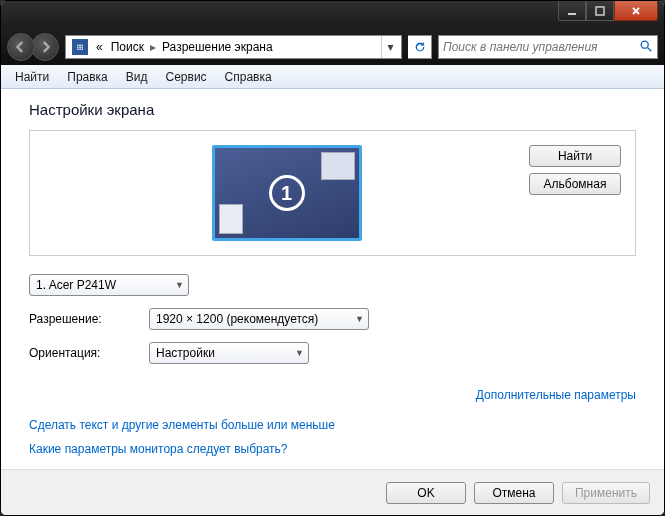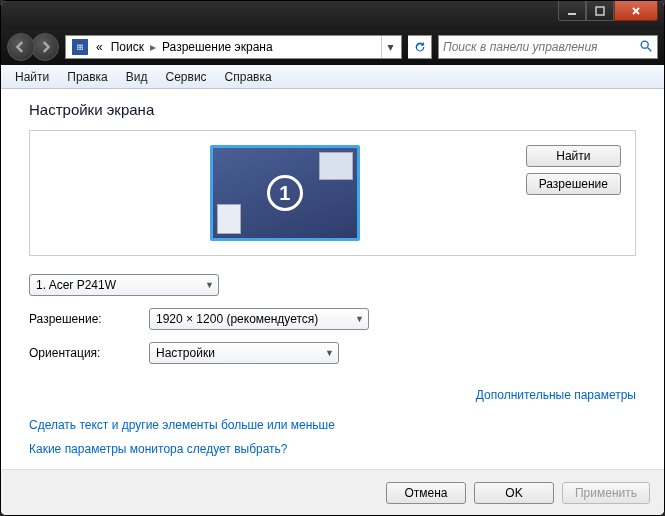--- a/index.html
+++ b/index.html
@@ -42,21 +42,21 @@
 .monitor{width:150px;height:96px;background:linear-gradient(160deg,#4a5f96,#2e3d6b);border:3px solid #42a7e8;position:relative;border-radius:2px}
 .monitor .num{position:absolute;left:50%;top:50%;transform:translate(-50%,-50%);width:36px;height:36px;border:3px solid #fff;border-radius:50%;display:flex;align-items:center;justify-content:center;color:#fff;font-size:20px;font-weight:bold}
 .monitor .win1{position:absolute;right:4px;top:4px;width:34px;height:28px;background:#d9e0ee;border:1px solid #aab}
 .monitor .win2{position:absolute;left:4px;bottom:4px;width:24px;height:30px;background:#e8ecf4;border:1px solid #aab}
 .panel-btns{display:flex;flex-direction:column;gap:6px}
 .btn{min-width:92px;height:22px;background:linear-gradient(#f8f8f8,#e5e5e5);border:1px solid #8a8a8a;border-radius:3px;padding:0 12px;font-size:12px;cursor:default}
 .btn:disabled{color:#999;border-color:#bbb}
 
 .formrow{display:flex;align-items:center;margin-bottom:12px}
 .formrow label{width:120px}
-.combo{width:190px;height:22px;background:linear-gradient(#fff,#eef1f6);border:1px solid #8a8a8a;border-radius:3px;display:flex;align-items:center;padding:0 4px 0 6px;justify-content:space-between}
+.combo{width:160px;height:22px;background:linear-gradient(#fff,#eef1f6);border:1px solid #8a8a8a;border-radius:3px;display:flex;align-items:center;padding:0 4px 0 6px;justify-content:space-between}
 .combo.wide{width:220px}
 .combo .cd{color:#555;font-size:9px}
 
 .link{color:#0066cc;cursor:pointer;display:inline-block}
 .advlink{text-align:right;margin:24px 0 16px}
 .helplinks .link{display:block;margin-bottom:10px}
 
 
 .footer{height:46px;background:#f0f0f0;border-top:1px solid #ddd;display:flex;align-items:center;justify-content:flex-end;padding:0 14px;gap:8px}
 .footer .btn{min-width:80px}
@@ -136,21 +136,21 @@
     <div class="preview-panel">
       <div class="monitor-wrap">
         <div class="monitor">
           <div class="win1"></div>
           <div class="win2"></div>
           <div class="num">1</div>
         </div>
       </div>
       <div class="panel-btns">
         <button class="btn">Найти</button>
-        <button class="btn">Разрешение</button>
+        <button class="btn">Альбомная</button>
       </div>
     </div>
 
     <div class="formrow">
       <div class="combo">
         <span>1. Acer P241W</span>
         <span class="cd">▼</span>
       </div>
     </div>
 
@@ -174,18 +174,18 @@
       <span class="link">Дополнительные параметры</span>
     </div>
 
     <div class="helplinks">
       <span class="link">Сделать текст и другие элементы больше или меньше</span>
       <span class="link">Какие параметры монитора следует выбрать?</span>
     </div>
   </div>
 
   <div class="footer">
+    <button class="btn">OK</button>
     <button class="btn">Отмена</button>
-    <button class="btn">OK</button>
     <button class="btn" disabled="">Применить</button>
   </div>
 
 </div>
 
 </body></html>

